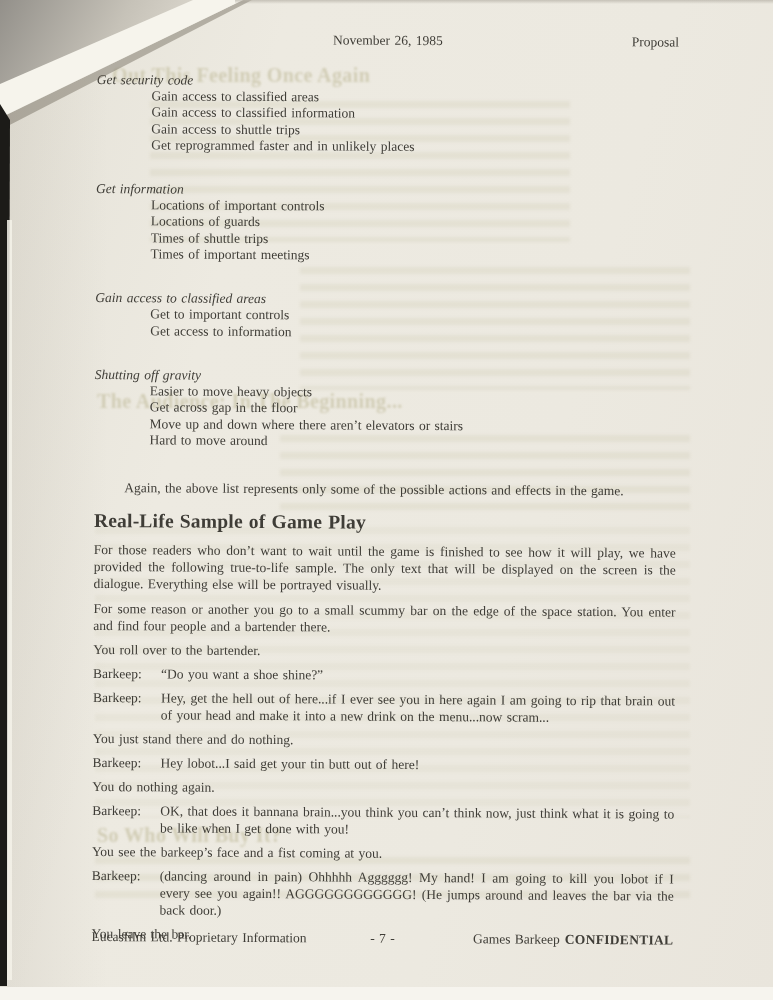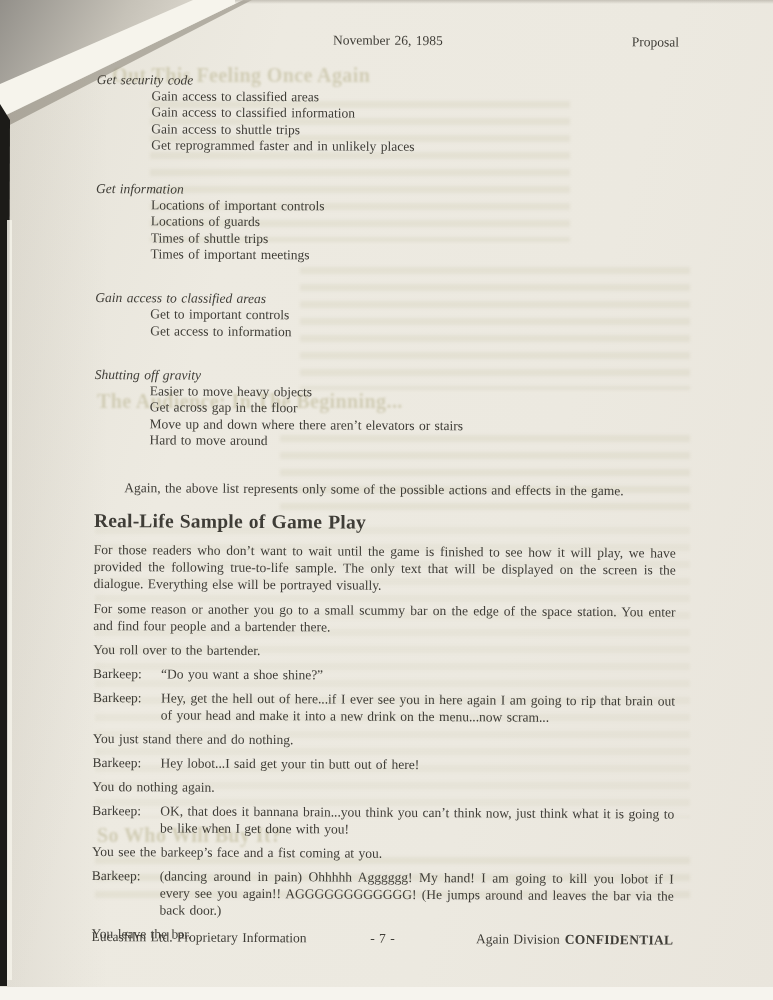--- a/index.html
+++ b/index.html
@@ -202,21 +202,21 @@
       <div class="row dialog">
         <span>Barkeep:</span>
         <span class="speech">(dancing around in pain)  Ohhhhh Agggggg!  My hand!  I am going to kill you lobot if I every see you again!!  AGGGGGGGGGGGG!  (He jumps around and leaves the bar via the back door.)</span>
       </div>
       <div class="row">You leave the bar.</div>
     </div>
 
     <div class="footer">
       <span class="ftr-left">Lucasfilm Ltd. Proprietary Information</span>
       <span class="ftr-center">- 7 -</span>
-      <span class="ftr-right"><span>Again Division</span><span class="ftr-bold">CONFIDENTIAL</span></span>
+      <span class="ftr-right"><span>Games Barkeep</span><span class="ftr-bold">CONFIDENTIAL</span></span>
     </div>
 
   </div>
 
   <div class="artifact curl-under"></div>
   <div class="artifact curl-shadow"></div>
   <div class="artifact curl-highlight"></div>
   <div class="artifact edge-left-black"></div>
   <div class="artifact edge-left-white"></div>
   <div class="artifact edge-top"></div>

